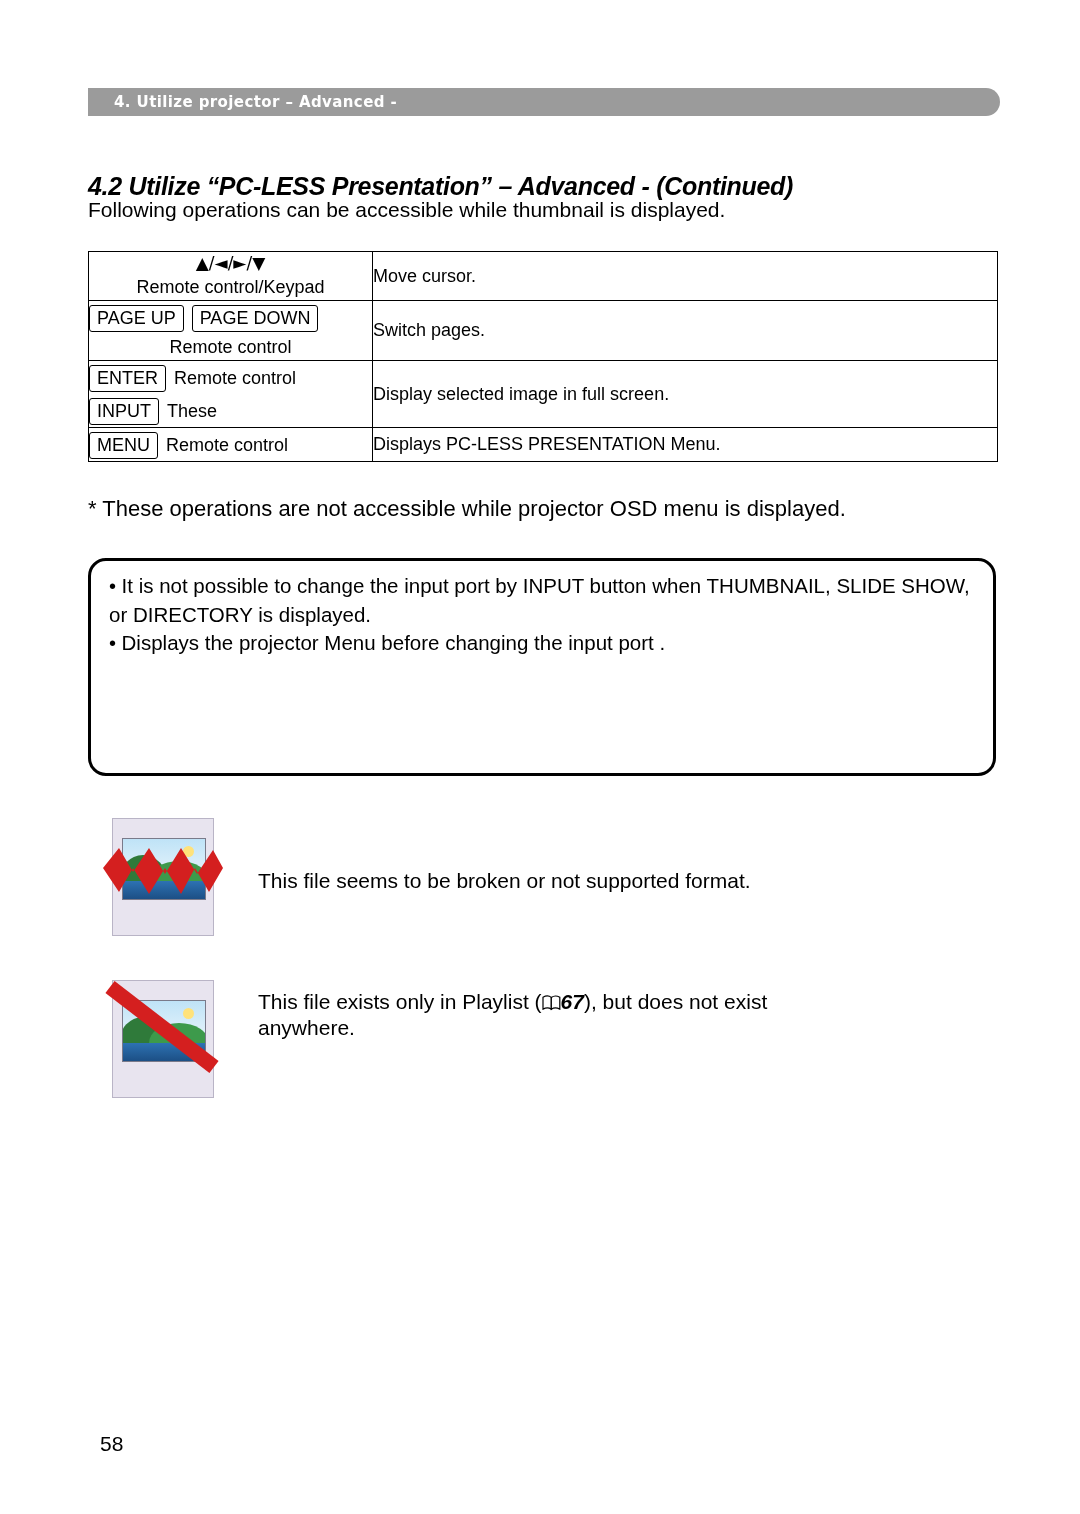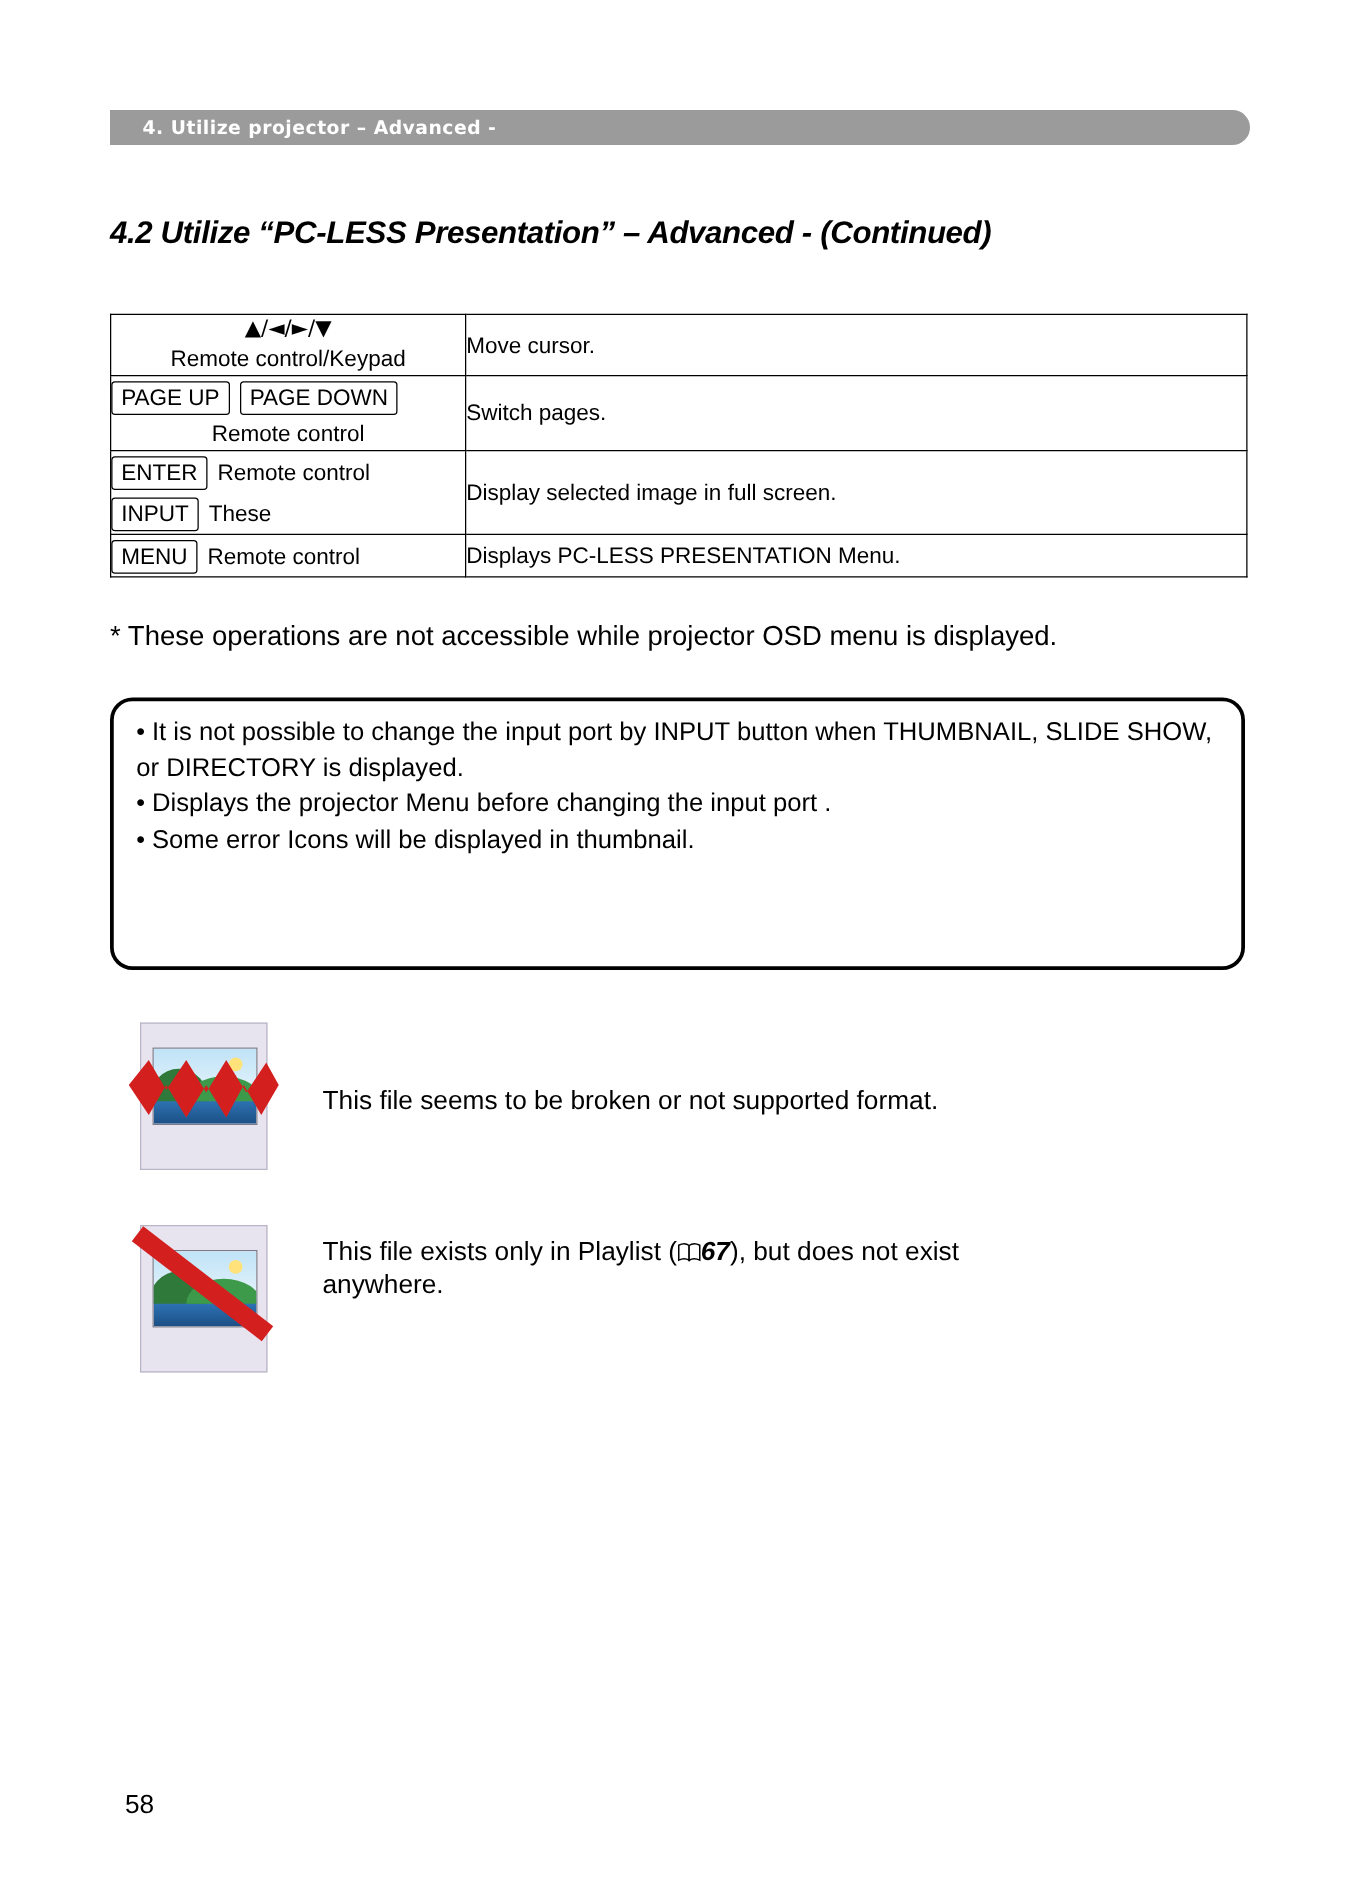--- a/index.html
+++ b/index.html
@@ -220,20 +220,21 @@
 <body>
 
 <div class="page">
 
   <div class="header-bar">
     <span class="header-bar-text">4. Utilize projector – Advanced -</span>
   </div>
 
   <div class="section-title">4.2 Utilize “PC-LESS Presentation” – Advanced - (Continued)</div>
 
+  <div class="intro">Following operations can be accessible while thumbnail is displayed.</div>
 
   <table class="ops">
     <tbody>
       <tr>
         <td class="keycell">
           <div class="cell-stack">
             <div class="arrow-line">▲/◄/►/▼</div>
             <div class="sub-line">Remote control/Keypad</div>
           </div>
         </td>
@@ -281,23 +282,20 @@
   <div class="star-note">* These operations are not accessible while projector OSD menu is displayed.</div>
 
   <div class="note-box">
     <div class="note-inner">
       <div>
         <span class="bullet">•&nbsp;</span><span>It is not possible to change the input port by INPUT button when THUMBNAIL, SLIDE SHOW, or DIRECTORY is displayed.</span>
       </div>
       <div>
         <span class="bullet">•&nbsp;</span><span>Displays the projector Menu before changing the input port .</span>
       </div>
-      <div>
-        <span class="bullet">•&nbsp;</span><span>Some error Icons will be displayed in thumbnail.</span>
-      </div>
     </div>
   </div>
 
   <div class="fig" style="left:112px; top:818px; width:110px; height:128px;">
     <div class="fig-frame">
       <div class="fig-inner">
         <div class="sky"></div>
         <div class="sea"></div>
         <div class="sun"></div>
         <div class="hill"></div>

